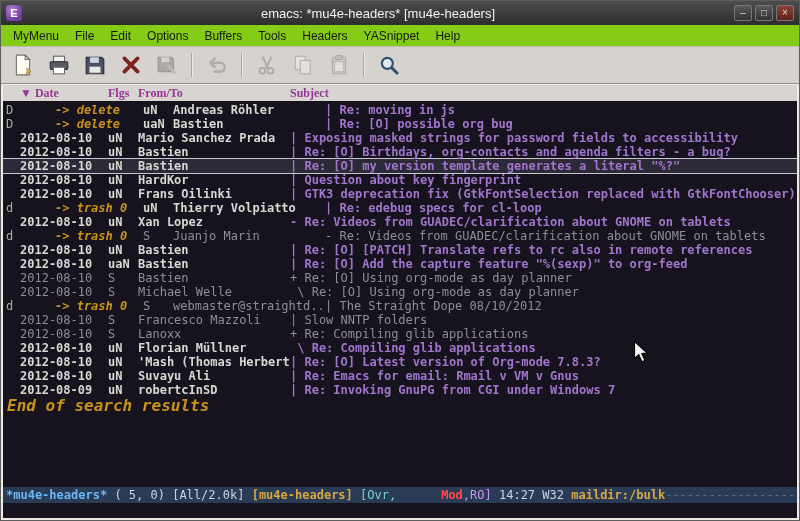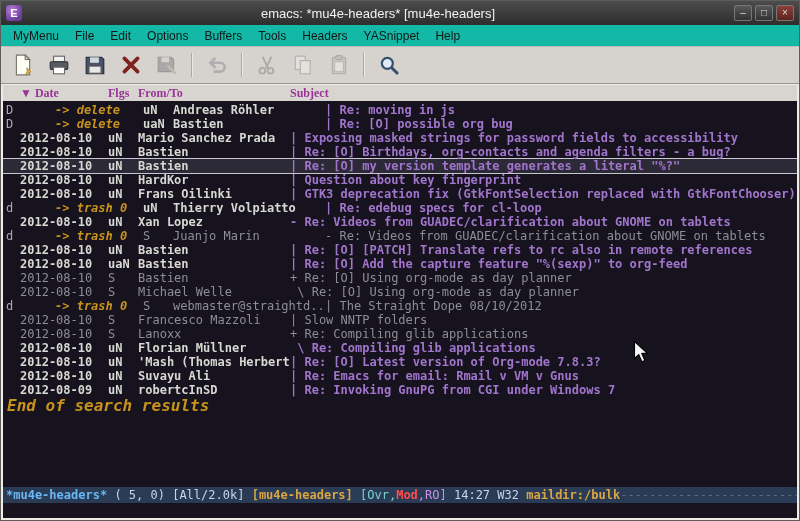--- a/index.html
+++ b/index.html
@@ -17,21 +17,21 @@
               background:radial-gradient(circle at 35% 30%, #b67fd6, #6d3e9e 70%);
               color:#fff; font-size:11px; line-height:16px; text-align:center; font-weight:bold; }
   .title-text { flex:1; text-align:center; }
   .win-btns { display:flex; gap:3px; }
   .win-btn { width:18px; height:16px; background:linear-gradient(#585858,#333);
              border:1px solid #777; color:#ddd; font-size:10px; line-height:14px;
              text-align:center; border-radius:2px; }
   .win-btn.close { background:linear-gradient(#8c4038,#5e241e); }
 
   
-  .menubar { height:22px; background:#14b8a6; display:flex; align-items:center;
+  .menubar { height:22px; background:#84cc16; display:flex; align-items:center;
              padding:0 4px; font-family:"Liberation Sans", sans-serif; font-size:12px;
              color:#161616; border-bottom:1px solid #bfbbb6; }
   .menu-item { padding:3px 8px; }
 
   
   .toolbar { height:37px; background:#d6d2ce; display:flex; align-items:center;
              padding:0 4px; border-bottom:1px solid #96928c; }
   .tbicon { width:30px; height:30px; display:flex; align-items:center; justify-content:center;
             margin:0 3px; border-radius:3px; }
   .tbicon.disabled { opacity:0.32; filter:grayscale(0.8); }
@@ -64,21 +64,21 @@
   .end-line { margin-top:1px; padding-left:4px; font-size:16px; line-height:15px;
               color:var(--mark-fg,#c8931d); font-style:italic; font-weight:bold; }
 
   
   .modeline { height:16px; background:var(--modeline-bg,#2a3b55); color:var(--modeline-fg,#c9d4e6);
               font-size:12px; line-height:16px; white-space:pre; overflow:hidden; padding-left:3px; }
   .ml-buffer  { color:var(--ml-buffer,#6ab7f5); font-weight:bold; }
   .ml-plain   { color:var(--modeline-fg,#c9d4e6); }
   .ml-mode    { color:var(--ml-mode,#d9a642); font-weight:bold; }
   .ml-ovr     { color:var(--ml-ovr,#7ad1d1); }
-  .ml-mod     { color:var(--ml-mod,#ff4d4d); font-weight:bold; }
+  .ml-mod     { color:var(--ml-mod,#ff4d4d); font-weight:bold;margin-left:45px; }
   .ml-ro      { color:var(--ml-ro,#c792ea); }
   .ml-maildir { color:var(--ml-maildir,#d9a642); font-weight:bold;text-align:center; }
   .ml-dashes  { color:var(--ml-dashes,#5a6b85); }
 
   .echo { height:15px; background:var(--bg,#16131e); }
 
   
   .cursor { position:absolute; left:633px; top:340px; width:17px; height:26px; z-index:50; pointer-events:none; }
 </style>
 </head>

